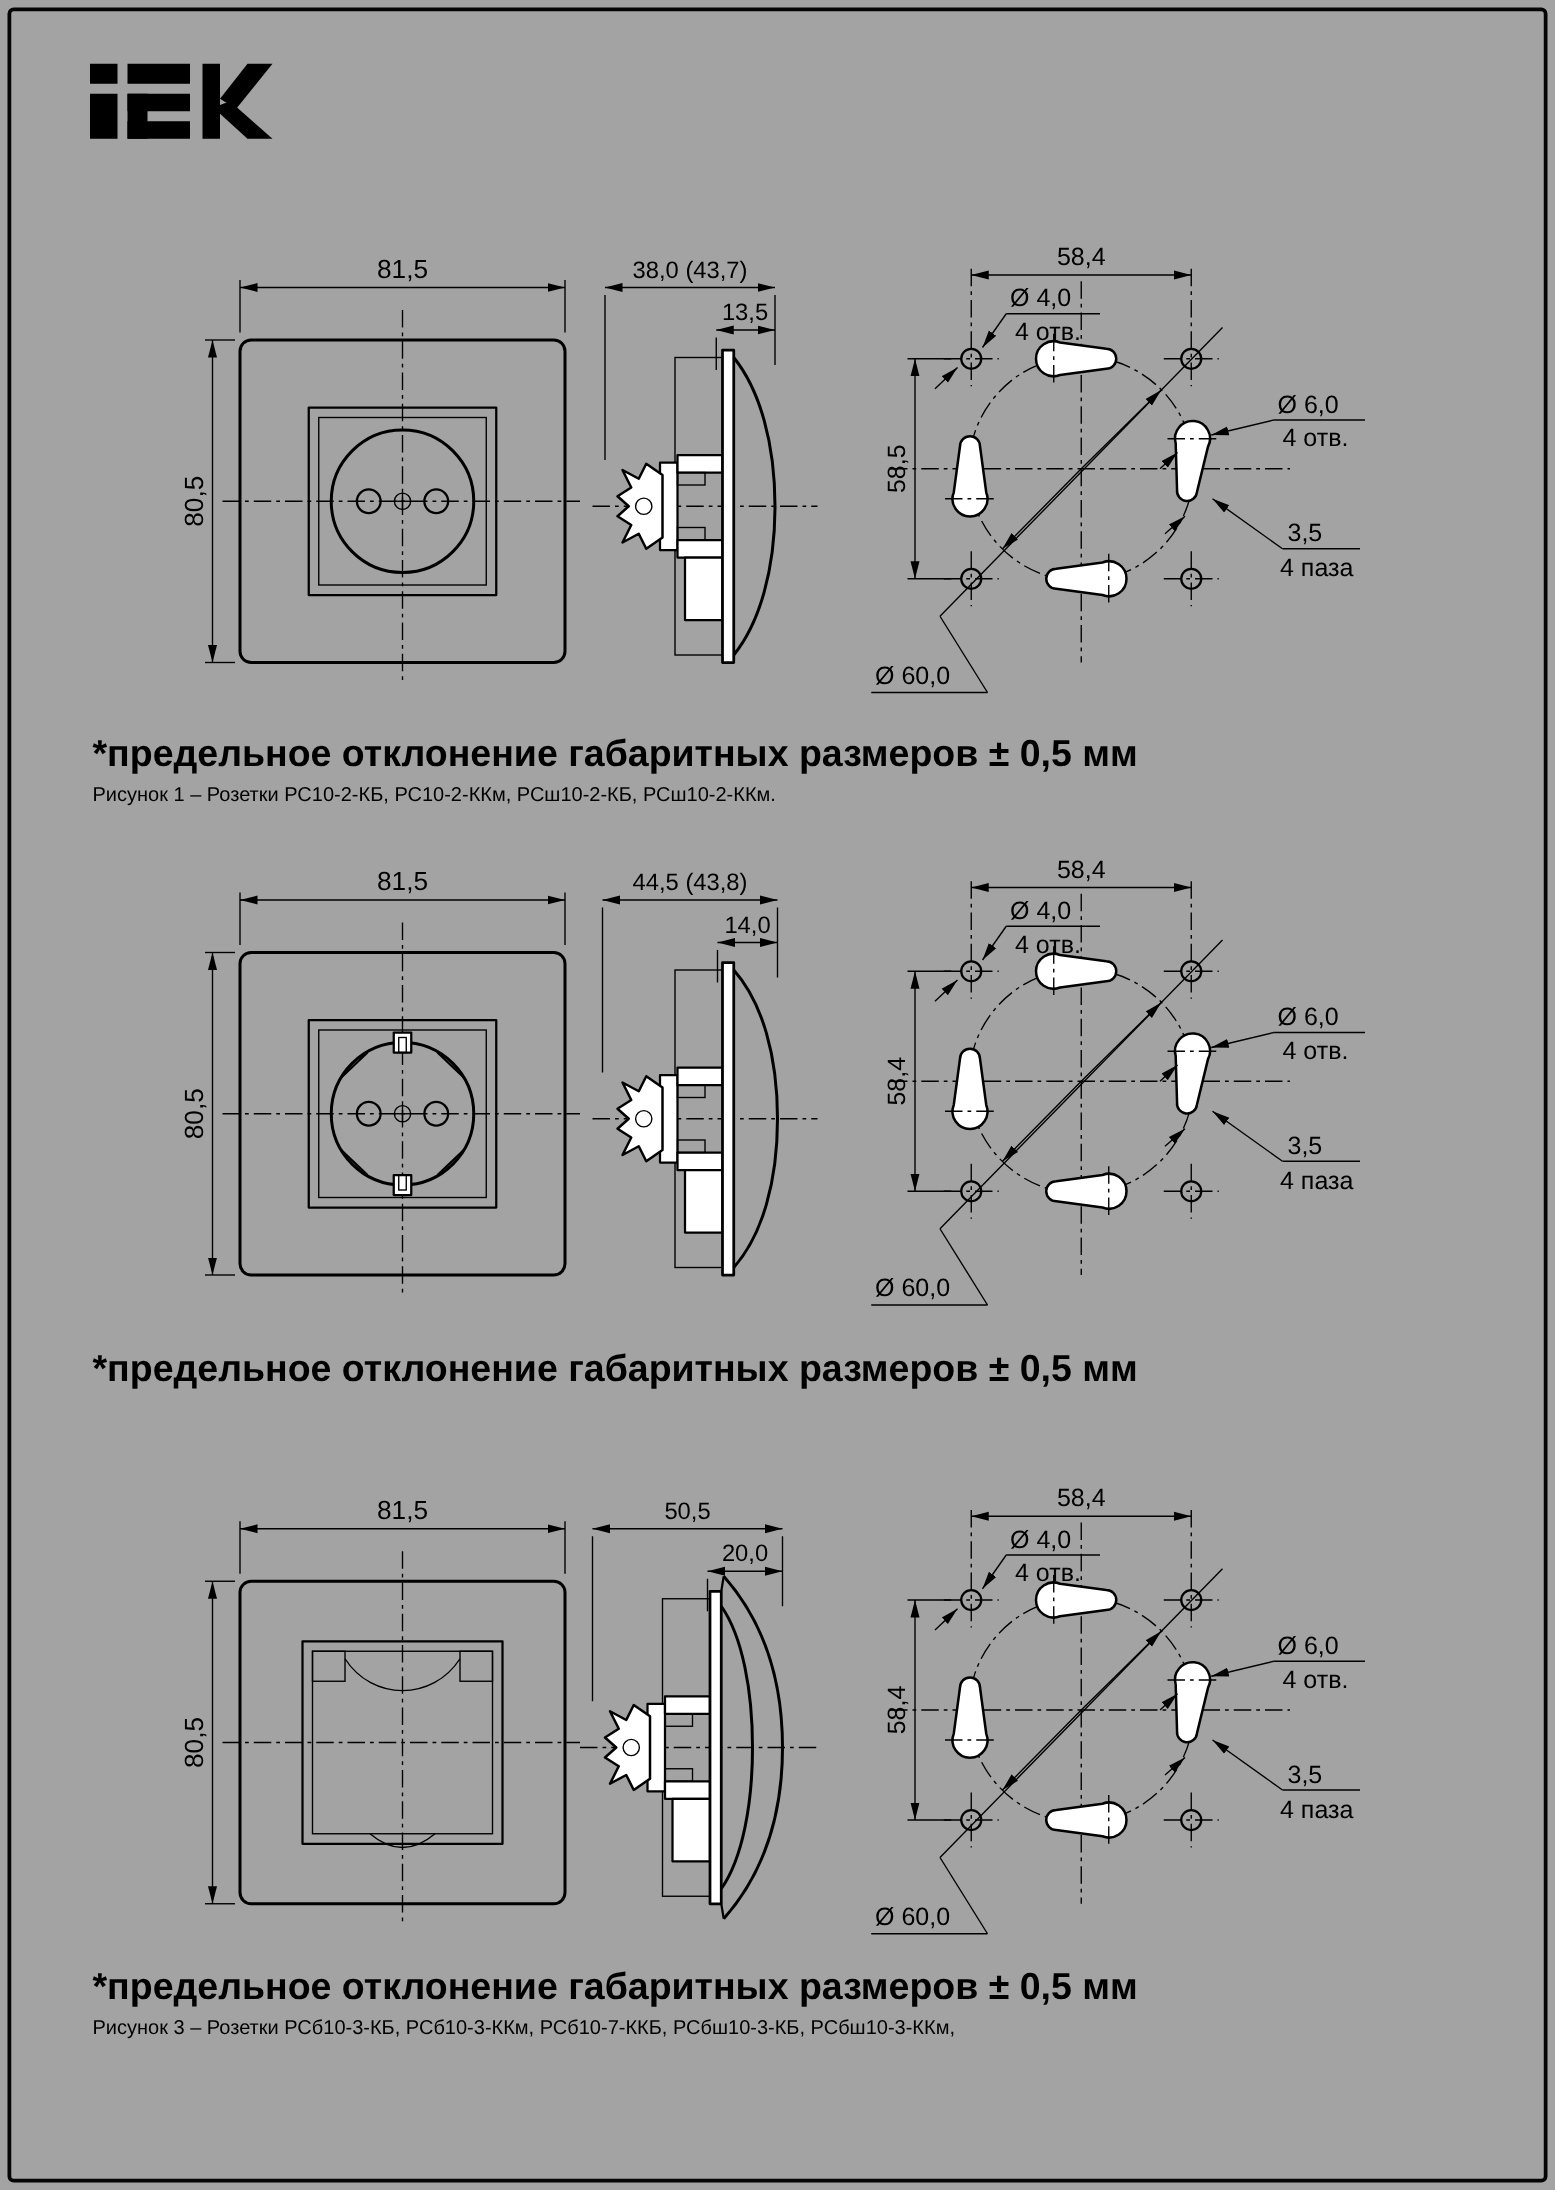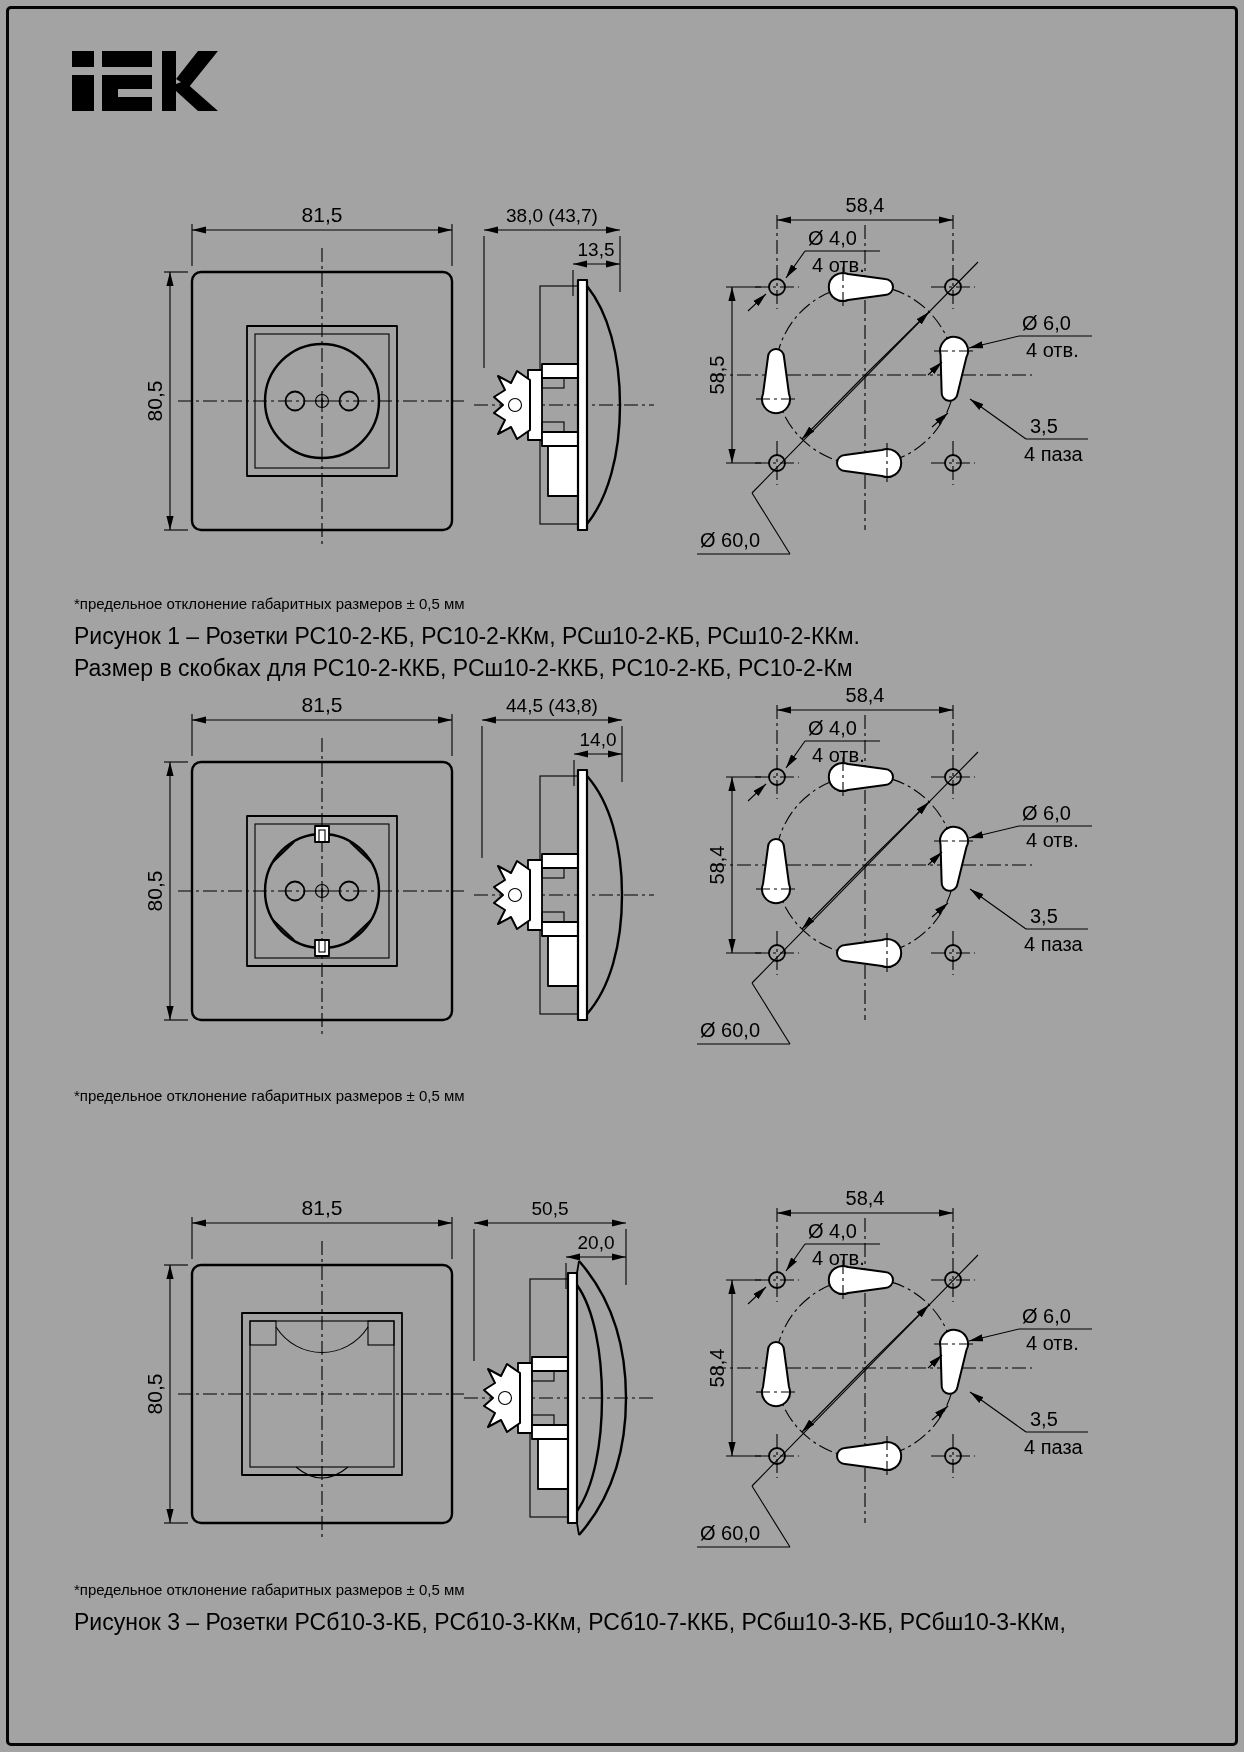--- a/index.html
+++ b/index.html
@@ -12,22 +12,22 @@
   .med{stroke:#000;stroke-width:1.8;fill:none;stroke-linejoin:round;}
   .medw{stroke:#000;stroke-width:1.8;fill:#fff;stroke-linejoin:round;}
   .thickw{stroke:#000;stroke-width:2.2;fill:#fff;stroke-linejoin:round;}
   .thin{stroke:#000;stroke-width:1.1;fill:none;}
   .cl{stroke:#000;stroke-width:1.1;fill:none;stroke-dasharray:14 4 3 4;}
   .dim{stroke:#000;stroke-width:1.1;fill:none;}
   .slot{stroke:#000;stroke-width:2;fill:#fff;stroke-linejoin:round;}
   .dtxt{font:20px "Liberation Sans",sans-serif;fill:#000;}
   .dtxt21{font:21px "Liberation Sans",sans-serif;fill:#000;}
   .dtxt19{font:19px "Liberation Sans",sans-serif;fill:#000;}
-  .note{position:absolute;left:74px;width:1130px;font-size:15px;line-height:28px;}
-  .cap{position:absolute;left:74px;width:1140px;font-size:23px;line-height:29px;}
+  .note{position:absolute;left:74px;width:1130px;font-size:30px;line-height:28px;font-weight:bold;}
+  .cap{position:absolute;left:74px;width:1140px;font-size:16px;line-height:29px;}
   .logo{position:absolute;left:72px;top:50px;}
 </style>
 </head>
 <body>
 
 <div id="page">
   <div class="frame"></div>
 
   
   <svg width="0" height="0">
@@ -155,21 +155,20 @@
     <line class="thin" x1="112" y1="318" x2="338" y2="87"></line>
     <line class="thin" x1="225" y1="200" x2="162" y2="264" marker-end="url(#arr)"></line>
     <line class="thin" x1="225" y1="200" x2="289" y2="137" marker-end="url(#arr)"></line>
     <line class="thin" x1="150" y1="379" x2="112" y2="318"></line>
     <line class="thin" x1="57" y1="379" x2="150" y2="379"></line>
     <text class="dtxt" x="60" y="372">Ø 60,0</text>
   </svg>
 
   <div class="note" style="top:590px">*предельное отклонение габаритных размеров ± 0,5 мм</div>
   <div class="cap" style="top:622px">Рисунок 1 – Розетки РС10-2-КБ, РС10-2-ККм, РСш10-2-КБ, РСш10-2-ККм.</div>
-  <div class="cap" style="top:654px">Размер в скобках для РС10-2-ККБ,  РСш10-2-ККБ, РС10-2-КБ, РС10-2-Км</div>
 
   
   <svg class="abs" style="left:150px;top:690px" width="320" height="350" viewBox="0 0 320 350">
     <line class="cl" x1="172" y1="48" x2="172" y2="346"></line>
     <line class="cl" x1="28" y1="201" x2="314" y2="201"></line>
     <line class="thin" x1="42" y1="66" x2="42" y2="24"></line>
     <line class="thin" x1="302" y1="66" x2="302" y2="24"></line>
     <line class="dim" x1="42" y1="30" x2="302" y2="30" marker-start="url(#arr)" marker-end="url(#arr)"></line>
     <text class="dtxt21" x="172" y="22" text-anchor="middle">81,5</text>
     <line class="thin" x1="38" y1="72" x2="14" y2="72"></line>

